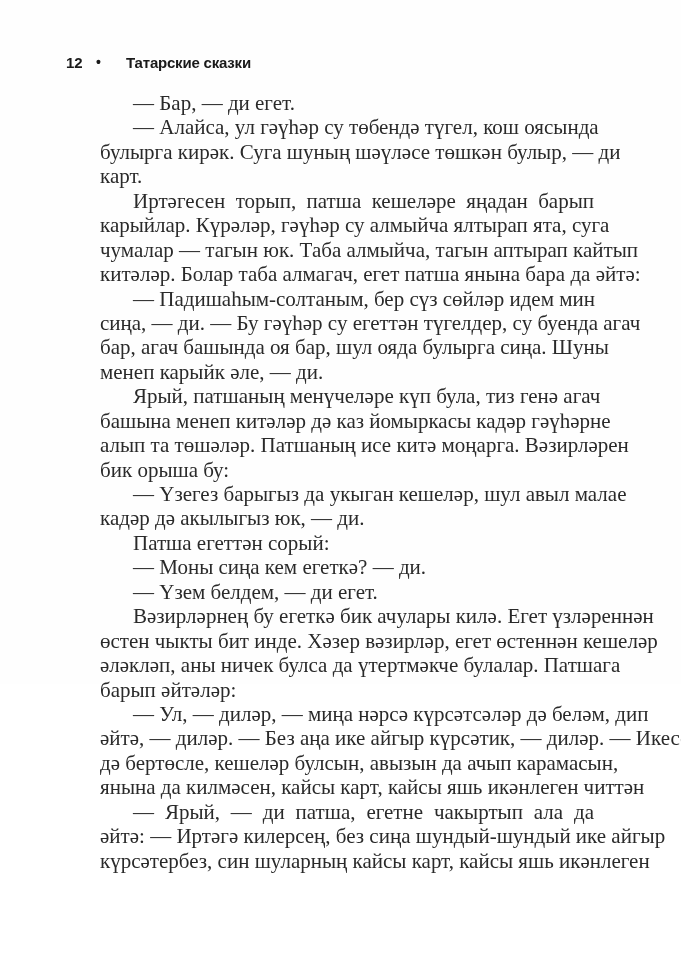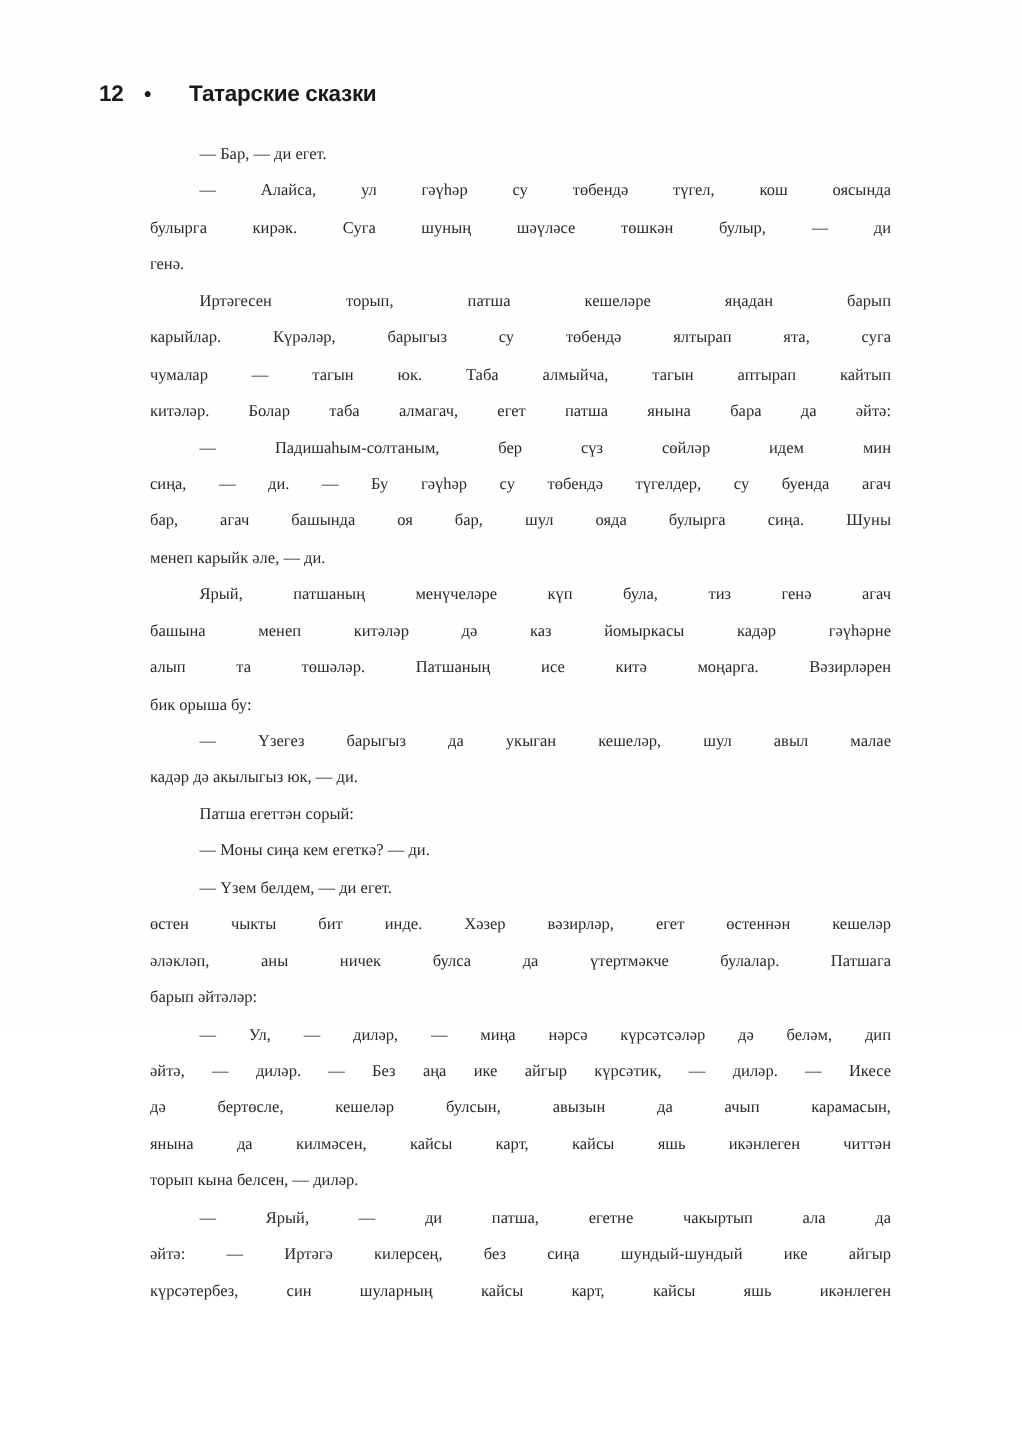--- a/index.html
+++ b/index.html
@@ -9,21 +9,21 @@
       position: absolute; left: 66px; top: 52px; height: 20px;
       font-family: "Liberation Sans", sans-serif; font-weight: bold;
       font-size: 15px; color: #1a1a1a; display: flex; align-items: center;
       letter-spacing: -0.2px;
     }
     .running-head .num { width: 30px; }
     .running-head .dot { width: 30px; text-align: left; font-size: 14px; }
     .body-text {
       position: absolute; left: 100px; top: 91px; width: 494px;
       font-family: "Liberation Serif", "DejaVu Serif", serif;
-      font-size: 11px; line-height: 24.45px; color: #2a2a2a;
+      font-size: 21px; line-height: 24.45px; color: #2a2a2a;
     }
     .ln {
       display: block; height: 24.45px; white-space: nowrap;
       text-align: justify; text-align-last: justify; overflow: visible;
     }
     .ln.last { text-align-last: left; }
     .ln.indent { padding-left: 33px; }
     .ln.indent { width: calc(494px - 33px); }
   </style>
 </head>
@@ -33,43 +33,43 @@
   <div class="running-head">
     <span class="num">12</span>
     <span class="dot">•</span>
     <span class="title">Татарские сказки</span>
   </div>
 
   <div class="body-text" id="body-text">
       <span class="ln indent last">— Бар, — ди егет.</span>
       <span class="ln indent">— Алайса, ул гәүһәр су төбендә түгел, кош оясында</span>
       <span class="ln">булырга кирәк. Суга шуның шәүләсе төшкән булыр, — ди</span>
-      <span class="ln last">генә.</span>
+      <span class="ln last">карт.</span>
       <span class="ln indent">Иртәгесен торып, патша кешеләре яңадан барып</span>
-      <span class="ln">карыйлар. Күрәләр, барыгыз су төбендә ялтырап ята, суга</span>
+      <span class="ln">карыйлар. Күрәләр, гәүһәр су алмыйча ялтырап ята, суга</span>
       <span class="ln">чумалар — тагын юк. Таба алмыйча, тагын аптырап кайтып</span>
       <span class="ln">китәләр. Болар таба алмагач, егет патша янына бара да әйтә:</span>
       <span class="ln indent">— Падишаһым-солтаным, бер сүз сөйләр идем мин</span>
-      <span class="ln">сиңа, — ди. — Бу гәүһәр су төбендә түгелдер, су буенда агач</span>
+      <span class="ln">сиңа, — ди. — Бу гәүһәр су егеттән түгелдер, су буенда агач</span>
       <span class="ln">бар, агач башында оя бар, шул ояда булырга сиңа. Шуны</span>
       <span class="ln last">менеп карыйк әле, — ди.</span>
       <span class="ln indent">Ярый, патшаның менүчеләре күп була, тиз генә агач</span>
       <span class="ln">башына менеп китәләр дә каз йомыркасы кадәр гәүһәрне</span>
       <span class="ln">алып та төшәләр. Патшаның исе китә моңарга. Вәзирләрен</span>
       <span class="ln last">бик орыша бу:</span>
       <span class="ln indent">— Үзегез барыгыз да укыган кешеләр, шул авыл малае</span>
       <span class="ln last">кадәр дә акылыгыз юк, — ди.</span>
       <span class="ln indent last">Патша егеттән сорый:</span>
       <span class="ln indent last">— Моны сиңа кем егеткә? — ди.</span>
       <span class="ln indent last">— Үзем белдем, — ди егет.</span>
+      <span class="ln indent">Вәзирләрнең бу егеткә бик ачулары килә. Егет үзләреннән</span>
       <span class="ln">өстен чыкты бит инде. Хәзер вәзирләр, егет өстеннән кешеләр</span>
       <span class="ln">әләкләп, аны ничек булса да үтертмәкче булалар. Патшага</span>
       <span class="ln last">барып әйтәләр:</span>
       <span class="ln indent">— Ул, — диләр, — миңа нәрсә күрсәтсәләр дә беләм, дип</span>
       <span class="ln">әйтә, — диләр. — Без аңа ике айгыр күрсәтик, — диләр. — Икесе</span>
       <span class="ln">дә бертөсле, кешеләр булсын, авызын да ачып карамасын,</span>
       <span class="ln">янына да килмәсен, кайсы карт, кайсы яшь икәнлеген читтән</span>
-      <span class="ln last">торып кына белсен, — диләр.</span>
       <span class="ln indent">— Ярый, — ди патша, егетне чакыртып ала да</span>
       <span class="ln">әйтә: — Иртәгә килерсең, без сиңа шундый-шундый ике айгыр</span>
       <span class="ln">күрсәтербез, син шуларның кайсы карт, кайсы яшь икәнлеген</span>
     </div>
 </div>
 
 </body></html>

